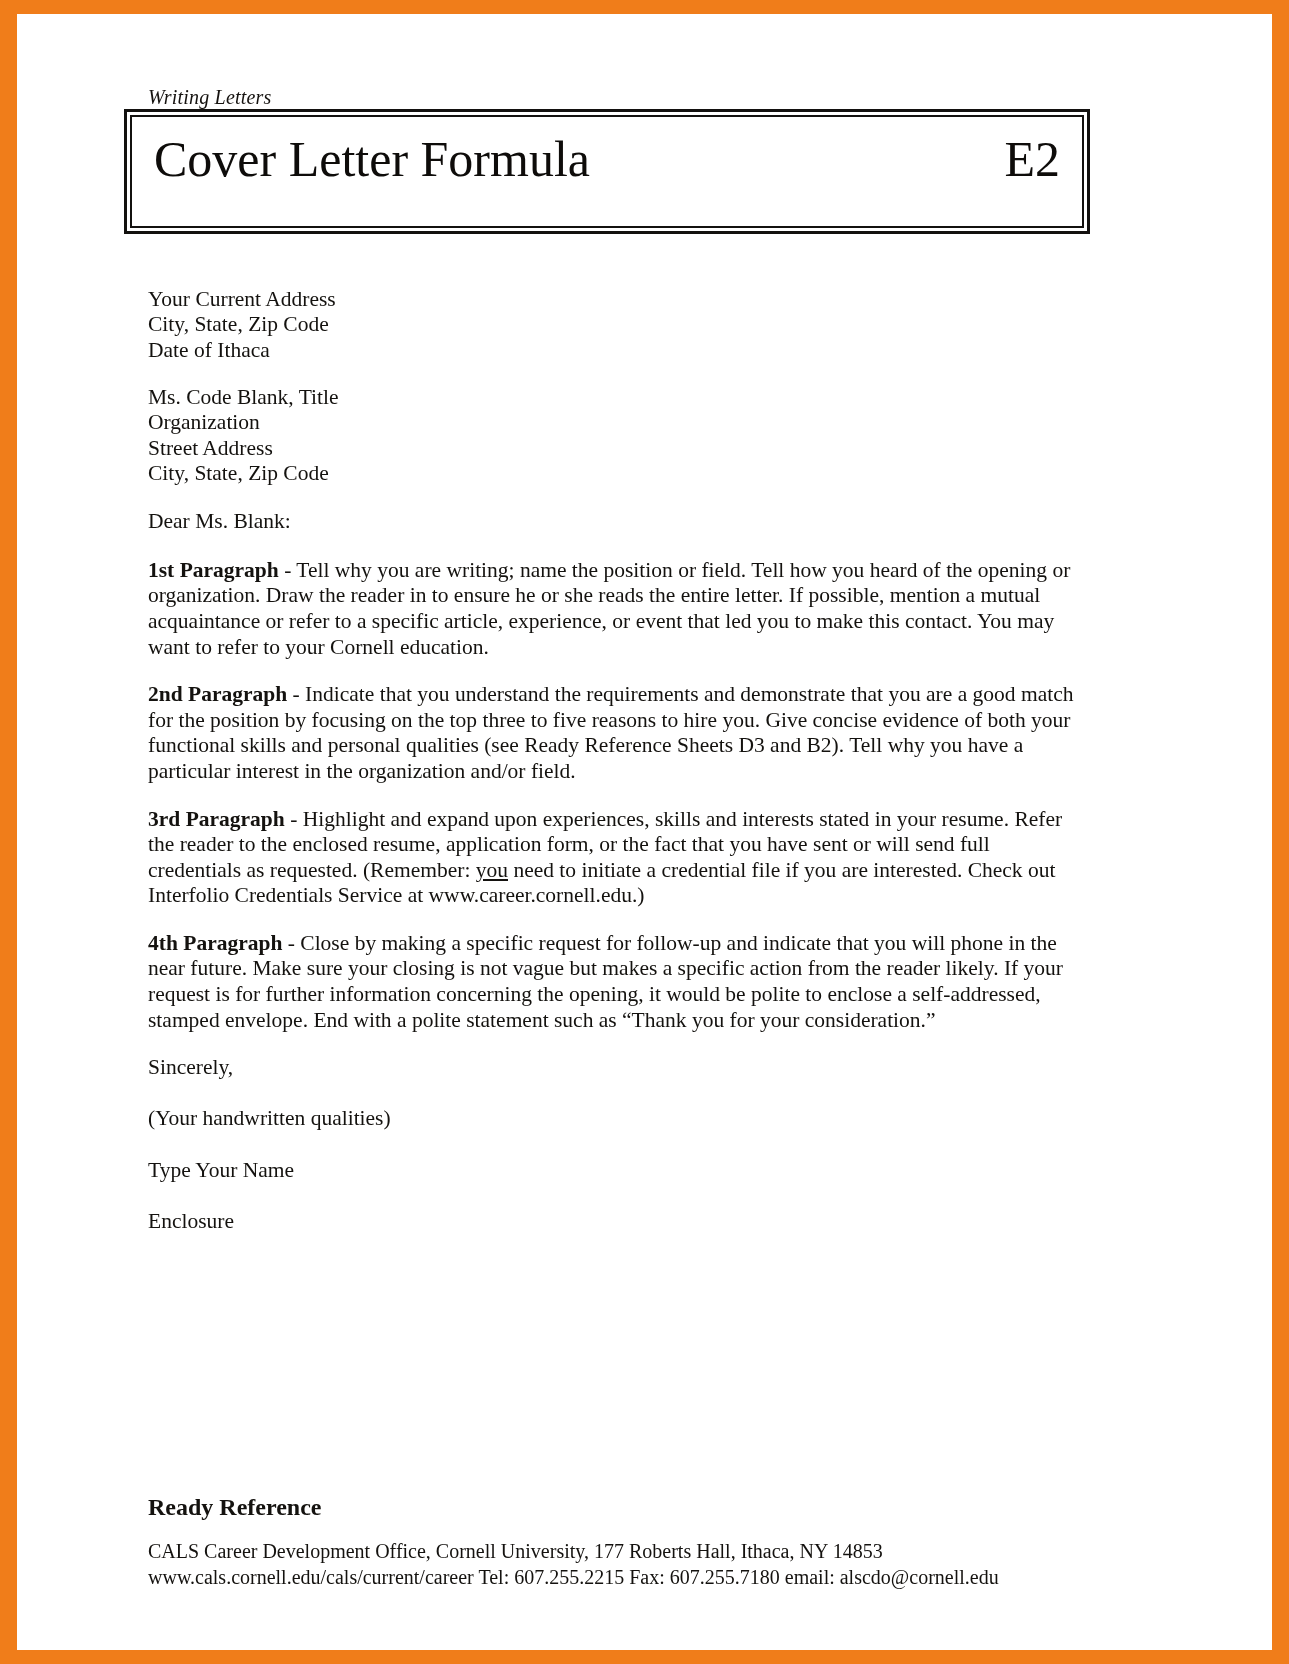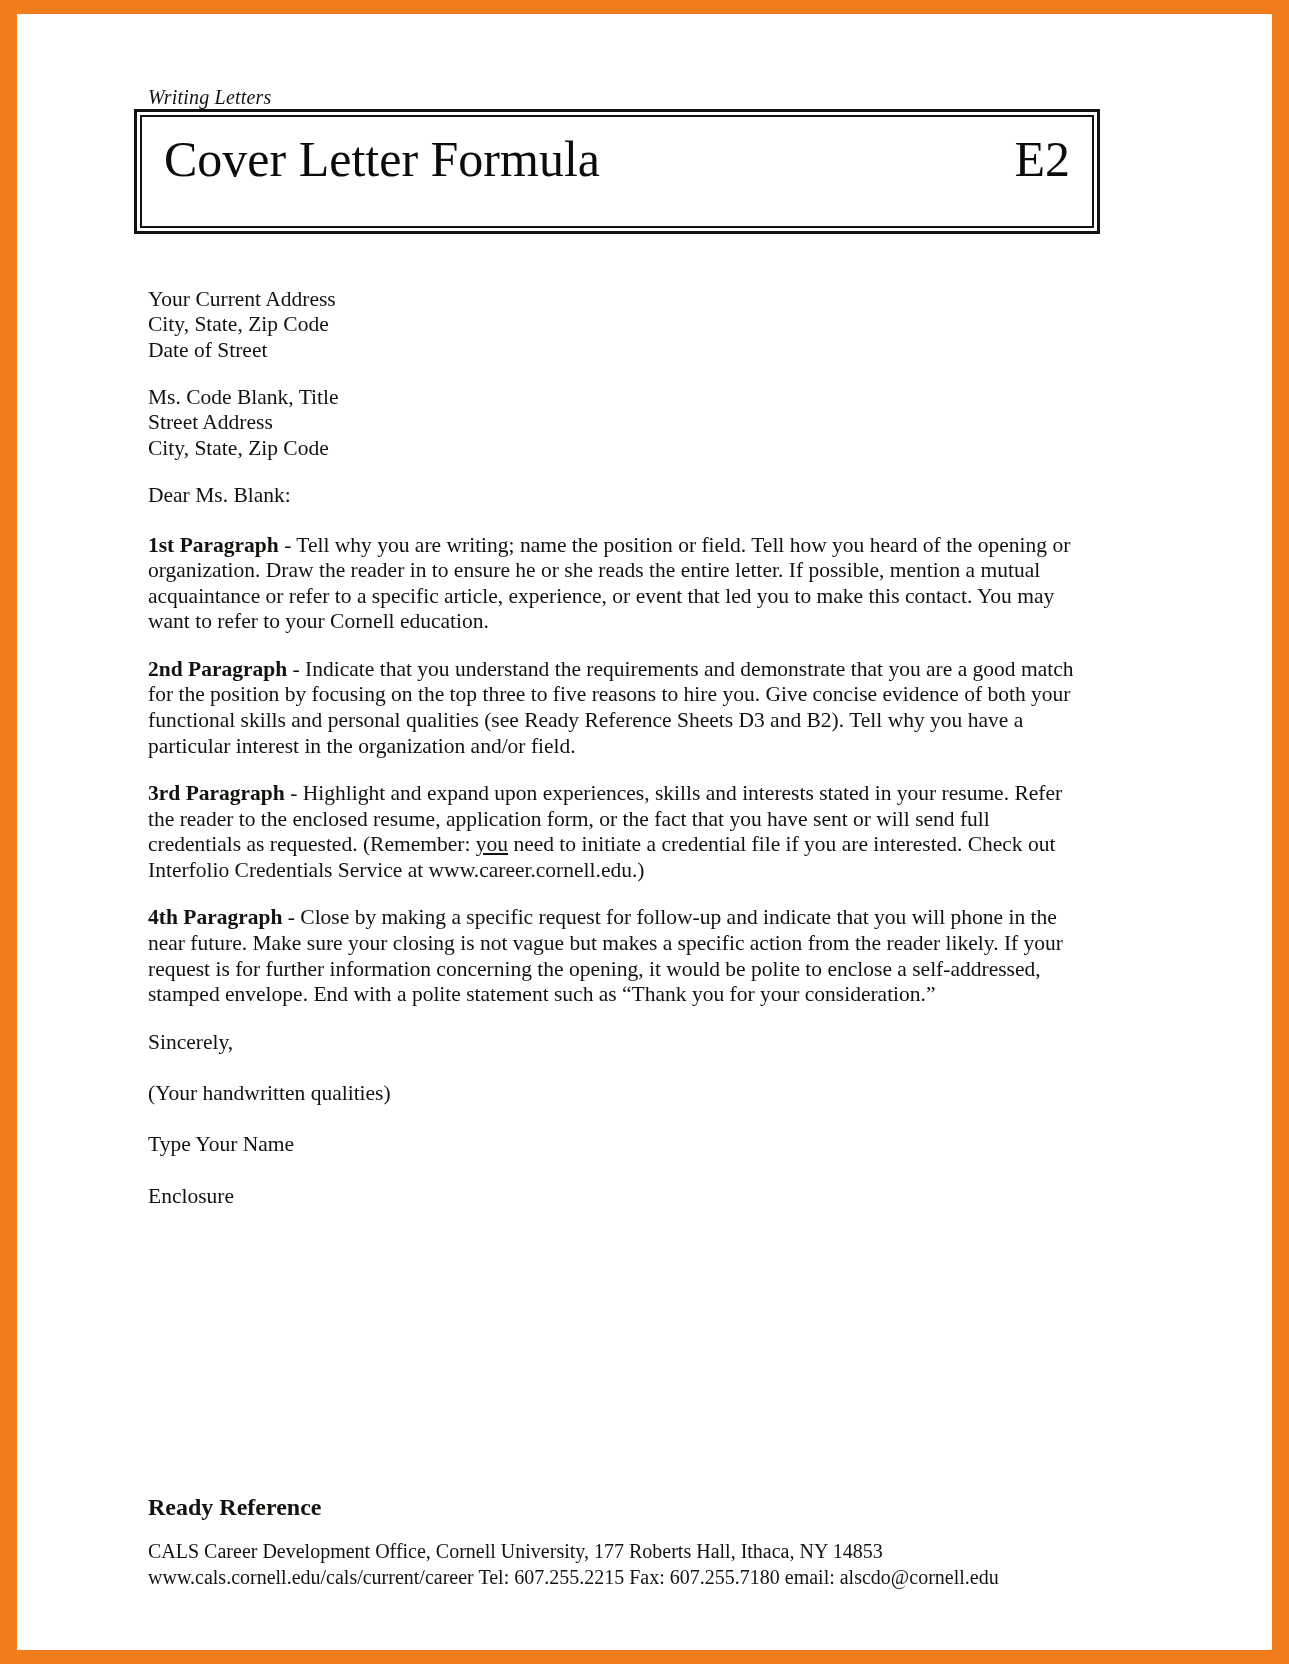--- a/index.html
+++ b/index.html
@@ -56,21 +56,20 @@
   .title-box {
     position: absolute;
     left: 107px;
     top: 95px;
     width: 966px;
     height: 125px;
     box-sizing: border-box;
     border: 3px solid #13110f;
     padding: 3px;
     background: #fff;
-    margin-left: 10px;
   }
   .title-box-inner {
     width: 100%;
     height: 100%;
     box-sizing: border-box;
     border: 2px solid #13110f;
     position: relative;
   }
   .doc-title {
     position: absolute;
@@ -160,25 +159,26 @@
           <div class="doc-title">Cover Letter Formula</div>
           <div class="sheet-code">E2</div>
         </div>
       </div>
 
       <div class="letter">
 
         <div class="block">
           <span class="line">Your Current Address</span>
           <span class="line">City, State, Zip Code</span>
-          <span class="line">Date of Street</span>
+          <span class="line">Date of Ithaca</span>
         </div>
 
         <div class="block">
           <span class="line">Ms. Code Blank, Title</span>
+          <span class="line">Organization</span>
           <span class="line">Street Address</span>
           <span class="line">City, State, Zip Code</span>
         </div>
 
         <div class="salutation">Dear Ms. Blank:</div>
 
         <p class="para">
           <b>1st Paragraph</b><span> - </span><span>Tell why you are writing; name the position or field.  Tell how you heard of the opening or organization.  Draw the reader in to ensure he or she reads the entire letter.  If possible, mention a mutual acquaintance or refer to a specific article, experience, or event that led you to make this contact.  You may want to refer to your Cornell education.</span>
         </p>
 

